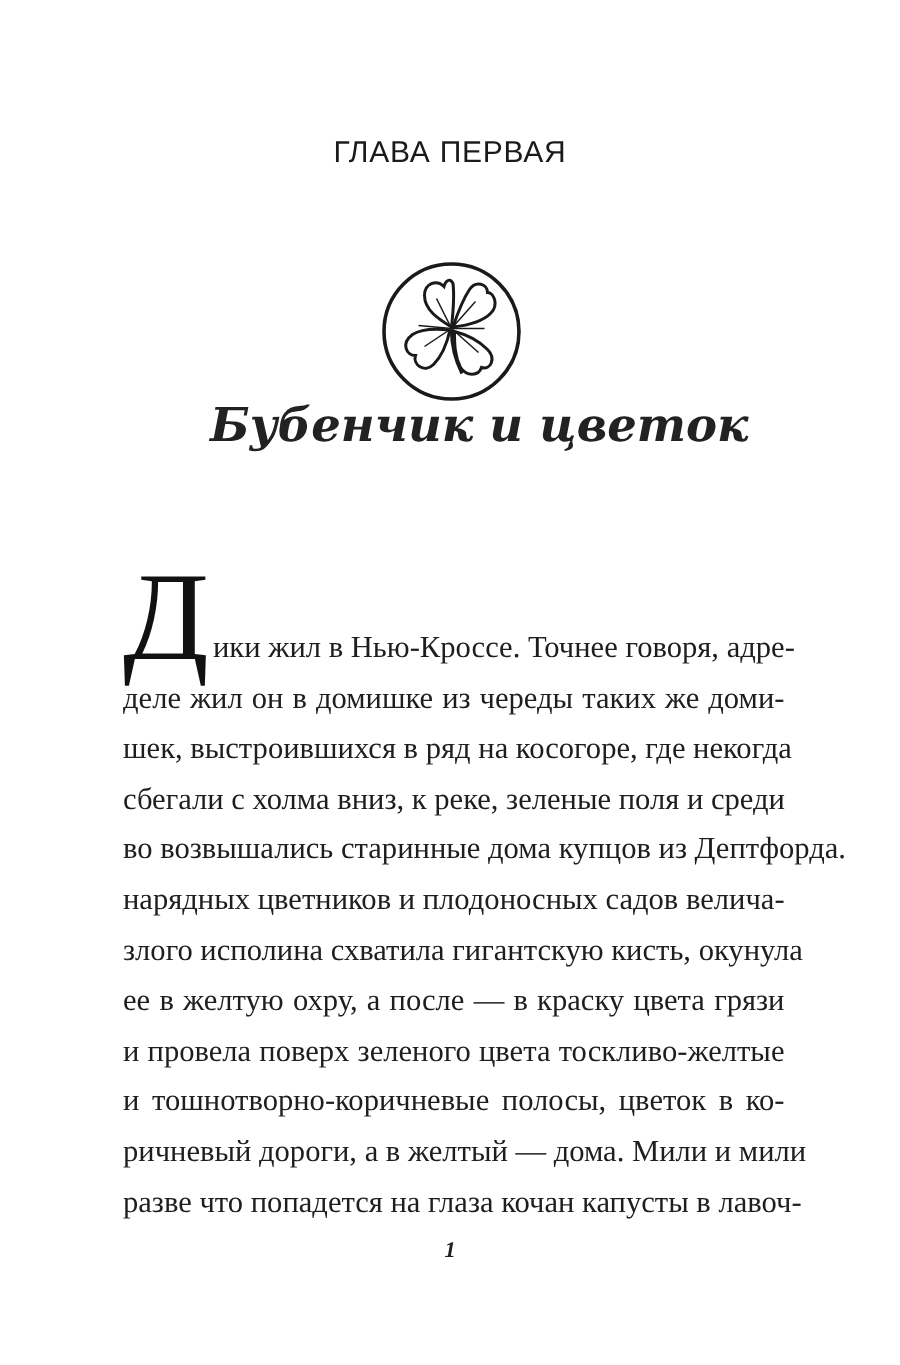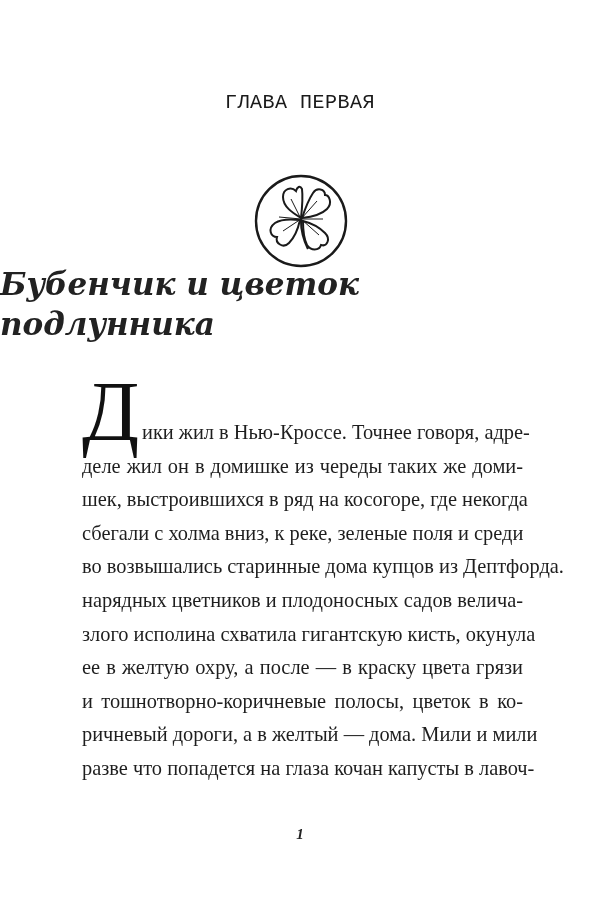--- a/index.html
+++ b/index.html
@@ -1,22 +1,22 @@
 <!DOCTYPE html>
 <html><head>
 <meta charset="utf-8">
 <style>
   html, body { margin: 0; padding: 0; background: #ffffff; }
   body { width: 600px; height: 910px; position: relative; overflow: hidden;
          font-family: "Liberation Serif", "DejaVu Serif", serif; color: #1e1e1e; }
   .chapter-label { position: absolute; top: 91px; left: 0; width: 600px; text-align: center;
-         font-family: Liberation Mono, monospace; font-size: 20px;
+         font-family: Liberation Sans, sans-serif; font-size: 20px;
          letter-spacing: 0.5px; color: #1a1a1a; }
   .emblem { position: absolute; left: 253px; top: 173px; width: 96px; height: 96px; }
-  .title { position: absolute; top: 264px; left: 0; width: 499px; text-align: left;
+  .title { position: absolute; top: 264px; left: 0; width: 499px; text-align: right;
          font-family: "DejaVu Serif", serif; font-weight: bold; font-style: italic;
          font-size: 31px; line-height: 40px; color: #222; }
   .body-text { position: absolute; left: 82px; top: 378px; width: 441px;
          font-size: 20.4px; line-height: 33.6px; text-align: justify; color: #1e1e1e; }
   .line { display: block; white-space: nowrap; text-align: justify; text-align-last: justify; height: 33.6px; }
   .line.indent { padding-left: 60px; margin-top: 38px; }
   .dropcap { position: absolute; left: 82px; top: 370px; font-family: "Liberation Serif", serif;
          font-size: 84px; line-height: 84px; color: #111; }
   .page-number { position: absolute; top: 826px; left: 0; width: 600px; text-align: center;
          font-style: italic; font-weight: bold; font-size: 15px; color: #222; }
@@ -42,32 +42,32 @@
       <line x1="48" y1="46" x2="30" y2="58"></line>
       <line x1="48" y1="46" x2="66" y2="62"></line>
       <line x1="48" y1="46" x2="26" y2="44"></line>
       <line x1="48" y1="46" x2="70" y2="46"></line>
     </g>
   </svg>
 </div>
 
 <div class="title">
   <div>Бубенчик и цветок</div>
-  <div>подлунника</div>
 </div>
 
 <div class="dropcap">Д</div>
 
 <div class="body-text">
   <span class="line indent">ики жил в Нью-Кроссе. Точнее говоря, адре-</span>
   <span class="line">деле жил он в домишке из череды таких же доми-</span>
   <span class="line">шек, выстроившихся в ряд на косогоре, где некогда</span>
   <span class="line">сбегали с холма вниз, к реке, зеленые поля и среди</span>
   <span class="line">во возвышались старинные дома купцов из Дептфорда.</span>
   <span class="line">нарядных цветников и плодоносных садов велича-</span>
   <span class="line">злого исполина схватила гигантскую кисть, окунула</span>
   <span class="line">ее в желтую охру, а после — в краску цвета грязи</span>
+  <span class="line">и провела поверх зеленого цвета тоскливо-желтые</span>
   <span class="line">и тошнотворно-коричневые полосы, цветок в ко-</span>
   <span class="line">ричневый дороги, а в желтый — дома. Мили и мили</span>
   <span class="line">разве что попадется на глаза кочан капусты в лавоч-</span>
 </div>
 
 <div class="page-number">1</div>
 
 </body></html>

